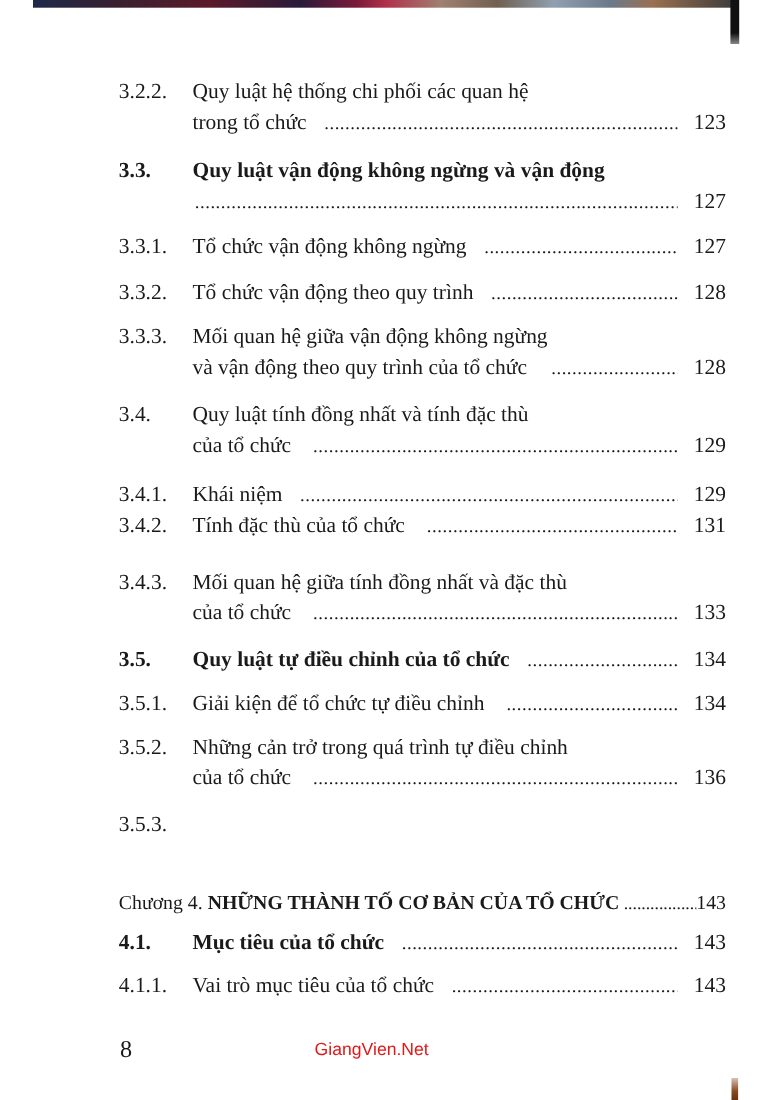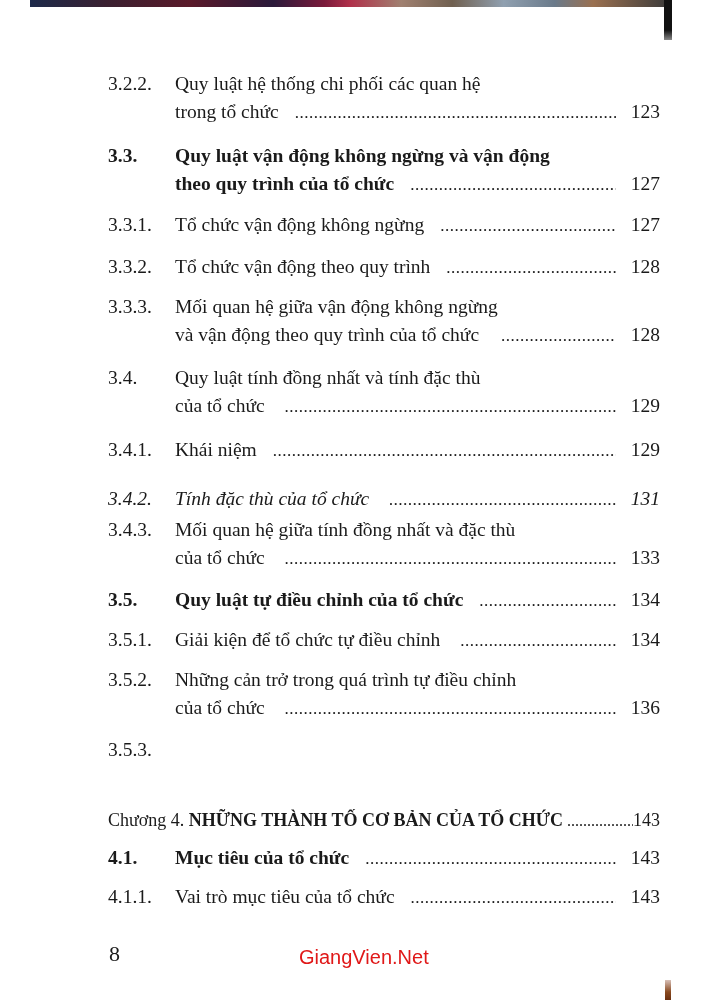--- a/index.html
+++ b/index.html
@@ -121,23 +121,23 @@
     }
     .page-number {
       position: absolute;
       left: 109px;
       top: 941px;
       font-size: 22px;
       font-family: "Liberation Serif", serif;
     }
     .watermark {
       position: absolute;
-      left: 299px;
+      left: 286px;
       top: 946px;
-      font-size: 20px;
+      font-size: 16px;
       font-family: "Liberation Sans", sans-serif;
       color: #e01818;
     }
   </style>
 </head>
 <body>
 
 <div class="top-band"></div>
 <div class="right-bar"></div>
 <div class="bottom-right-mark"></div>
@@ -154,21 +154,20 @@
         <span class="page">123</span>
       </div>
     </div>
   </div>
 
   <div class="entry bold" style="top:142px;">
     <span class="num">3.3.</span>
     <div class="body">
       <div class="line1">Quy luật vận động không ngừng và vận động</div>
       <div class="lastline">
-        <span class="txt">theo quy trình của tổ chức</span>
         <span class="dots" style="font-weight:normal;"></span>
         <span class="page" style="font-weight:normal;">127</span>
       </div>
     </div>
   </div>
 
   <div class="entry" style="top:211px;">
     <span class="num">3.3.1.</span>
     <div class="body">
       <div class="lastline">
@@ -218,21 +217,21 @@
     <span class="num">3.4.1.</span>
     <div class="body">
       <div class="lastline">
         <span class="txt">Khái niệm</span>
         <span class="dots"></span>
         <span class="page">129</span>
       </div>
     </div>
   </div>
 
-  <div class="entry" style="top:485px;font-style:italic;">
+  <div class="entry" style="top:465px;">
     <span class="num">3.4.2.</span>
     <div class="body">
       <div class="lastline">
         <span class="txt">Tính đặc thù của tổ chức</span>
         <span class="dots" style="margin-left:6px;"></span>
         <span class="page">131</span>
       </div>
     </div>
   </div>
 

